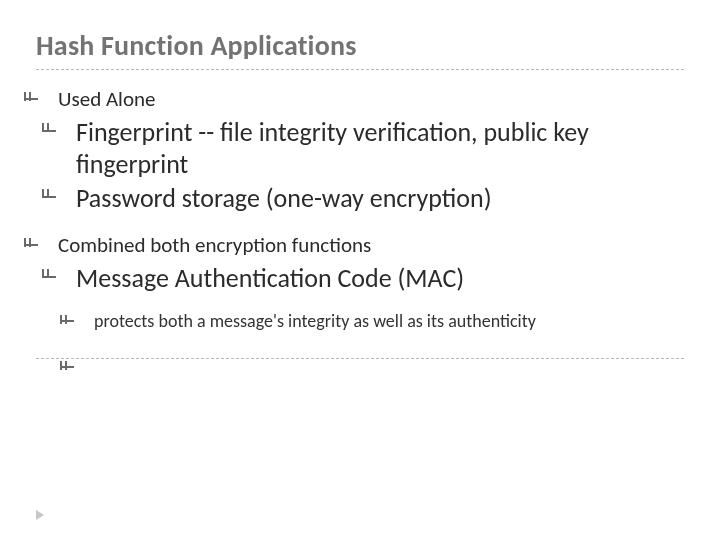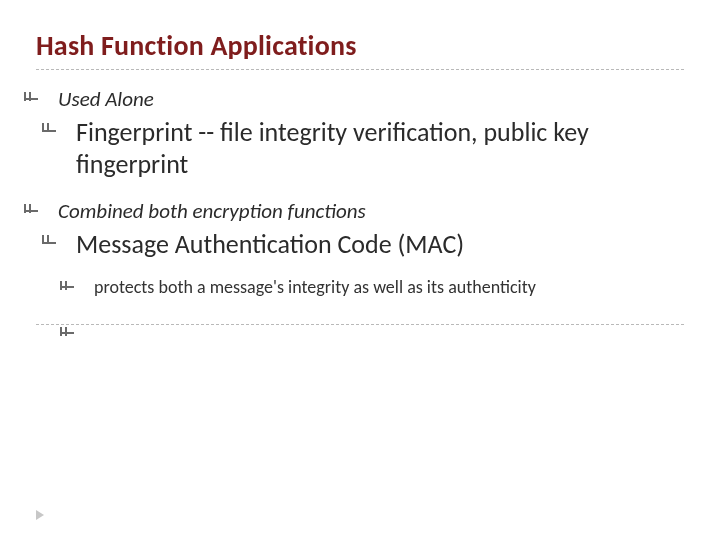--- a/index.html
+++ b/index.html
@@ -14,21 +14,21 @@
   .slide {
     box-sizing: border-box;
     width: 720px;
     height: 540px;
     padding: 28px 36px 24px 36px;
     position: relative;
   }
   .title {
     font-size: 28px;
     font-weight: 700;
-    color: #7f1d1d;
+    color: #737373;
     letter-spacing: 0.2px;
     margin: 0 0 6px 0;
   }
   .title-rule {
     border: none;
     border-top: 1.5px dashed #b9b9b9;
     margin: 4px 0 16px 0;
   }
   .bottom-rule {
     border: none;
@@ -70,21 +70,21 @@
     position: absolute;
     left: -16px;
     top: 0.28em;
     width: 2px;
     height: 9px;
     background: currentColor;
     box-shadow: 5px 0 0 currentColor;
   }
 
   
-  .lvl0 { margin-left: 4px;  padding-left: 18px; font-size: 21px; color: #2b2b2b; margin-bottom: 4px; font-style: italic; }
+  .lvl0 { margin-left: 4px;  padding-left: 18px; font-size: 21px; color: #2b2b2b; margin-bottom: 4px; }
   .lvl1 { margin-left: 22px; padding-left: 18px; font-size: 26px; color: #2b2b2b; margin-bottom: 2px; }
   .lvl2 { margin-left: 40px; padding-left: 18px; font-size: 18px; color: #333; margin-bottom: 2px; margin-top: 16px; }
 
   .lvl0.bi, .lvl1.bi, .lvl2.bi, .lvl3.bi { }
   .lvl0.bi::before, .lvl0.bi::after,
   .lvl1.bi::before, .lvl1.bi::after,
   .lvl2.bi::before, .lvl2.bi::after,
   .lvl3.bi::before, .lvl3.bi::after { color:#6a6a6a; background:#6a6a6a; box-shadow:5px 0 0 #6a6a6a; }
 
   .group-gap { height: 16px; }
@@ -94,20 +94,21 @@
 <body>
 
 <div class="slide">
   <h1 class="title">Hash Function Applications</h1>
   <hr class="title-rule">
 
   <ul>
 
     <li class="lvl0 bi">Used Alone</li>
     <li class="lvl1 bi">Fingerprint -- file integrity verification, public key fingerprint</li>
+    <li class="lvl1 bi">Password storage (one-way encryption)</li>
 
     <div class="group-gap"></div>
 
     <li class="lvl0 bi">Combined both encryption functions</li>
 
     <li class="lvl1 bi">Message Authentication Code (MAC)</li>
     <li class="lvl2 bi">protects both a message's integrity as well as its authenticity</li>
 
     <div class="small-gap"></div>
 

